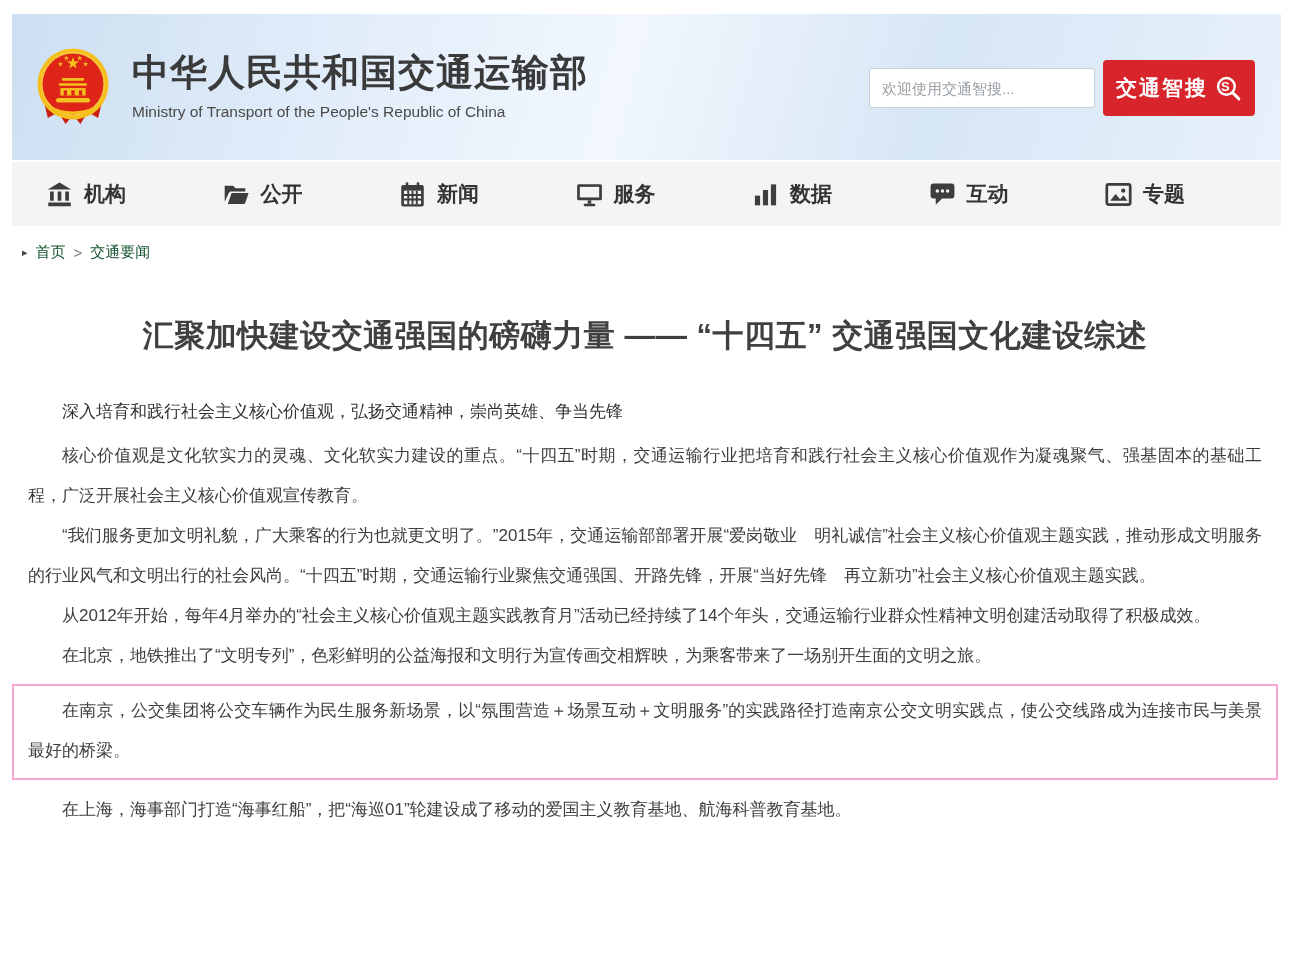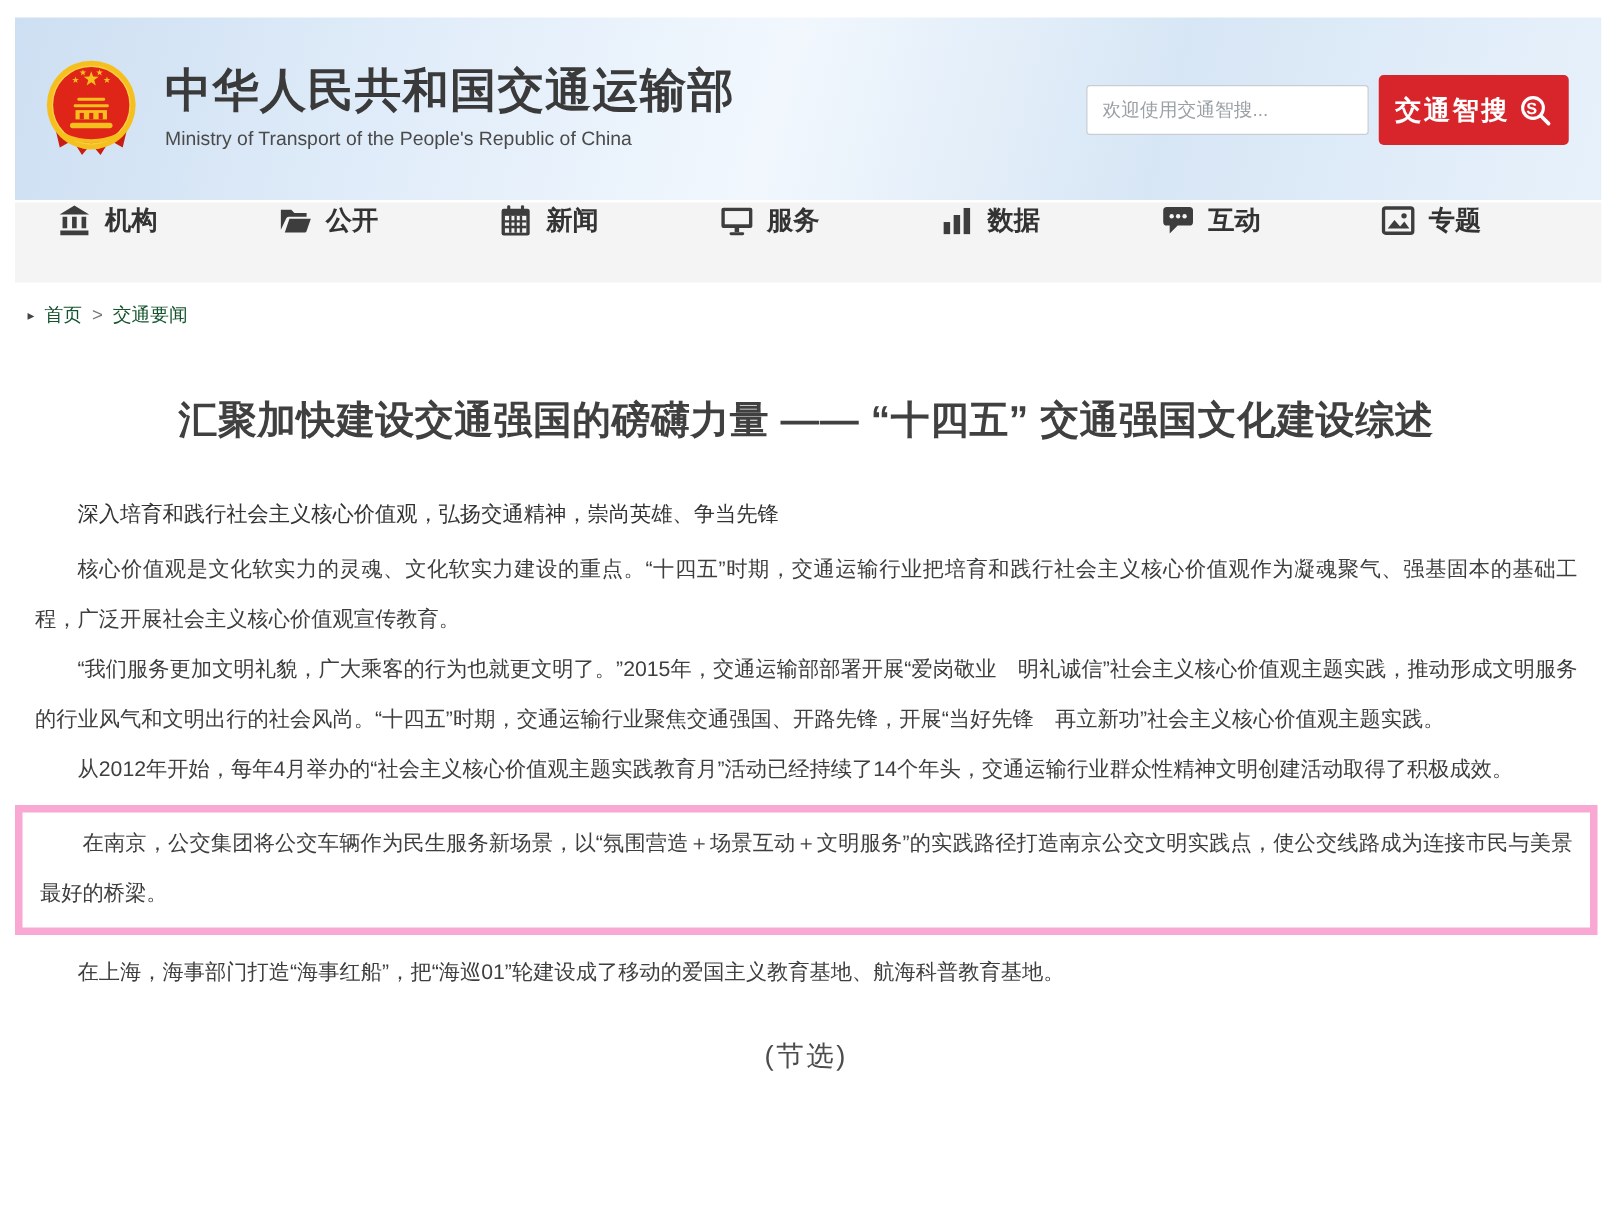--- a/index.html
+++ b/index.html
@@ -16,40 +16,40 @@
   .search-area{position:absolute;right:26px;top:46px;display:flex;align-items:center;}
   .search-input{width:200px;height:38px;border:1px solid #c9ced4;border-radius:3px;background:#fff;
     padding:0 12px;font-size:15px;color:#555;outline:none;font-family:"Liberation Sans",sans-serif;}
   .search-input::placeholder{color:#9aa0a6;}
   .search-btn{margin-left:8px;height:56px;border:none;border-radius:4px;background:#d8252b;color:#fff;
     font-size:21px;font-weight:bold;padding:0 13px;display:flex;align-items:center;gap:7px;cursor:pointer;
     font-family:"Liberation Sans",sans-serif;letter-spacing:2px;}
   .search-btn svg{width:27px;height:27px;}
 
   
-  .navbar{margin:2px 9px 0 12px;height:64px;background:#f4f4f5;display:flex;align-items:flex-start;
+  .navbar{margin:2px 9px 0 12px;height:64px;background:#f4f4f5;display:flex;align-items:center;
     justify-content:space-between;padding:0 96px 0 34px;}
   .nav-item{display:flex;align-items:center;gap:11px;cursor:pointer;}
   .nav-item svg{width:27px;height:27px;fill:#3d3d3d;display:block;}
   .nav-label{font-size:21px;font-weight:bold;color:#333;}
 
   
   .breadcrumb{margin:16px 12px 0 22px;font-size:15px;color:#555;display:flex;align-items:center;gap:8px;height:20px;}
   .bc-arrow{font-size:11px;color:#444;}
   .bc-link{color:#14532d;text-decoration:none;cursor:pointer;}
   .bc-sep{color:#777;}
 
   
   .article{padding:0 28px;}
   .article-title{text-align:center;font-size:31px;color:#404040;font-weight:600;margin:52px 0 0;
     line-height:44px;letter-spacing:.5px;}
   .lead{font-weight:normal;font-size:17px;color:#333;text-indent:2em;margin:42px 0 0;line-height:24px;}
   .para{font-size:17px;line-height:40px;color:#3e3e3e;text-indent:2em;text-align:justify;margin:0;}
   .para.first{margin-top:12px;}
-  .highlight-box{border:6px solid #f9a8d4;margin:8px -16px 0;padding:5px 14px 7px;}
+  .highlight-box{border:2px solid #f9a8d4;margin:8px -16px 0;padding:5px 14px 7px;}
   .closing{margin-top:10px;}
   .excerpt-note{text-align:center;font-size:22px;color:#4c4c4c;margin-top:32px;letter-spacing:2px;}
 </style>
 </head>
 <body>
 
 <header class="banner">
   <div class="brand">
     <svg class="emblem" viewBox="0 0 100 108">
       <defs>
@@ -172,21 +172,21 @@
   <a class="bc-link">交通要闻</a>
 </div>
 
 <main class="article">
   <h1 class="article-title">汇聚加快建设交通强国的磅礴力量 —— “十四五” 交通强国文化建设综述</h1>
   <p class="lead">深入培育和践行社会主义核心价值观，弘扬交通精神，崇尚英雄、争当先锋</p>
 
   <p class="para first">核心价值观是文化软实力的灵魂、文化软实力建设的重点。“十四五”时期，交通运输行业把培育和践行社会主义核心价值观作为凝魂聚气、强基固本的基础工程，广泛开展社会主义核心价值观宣传教育。</p>
   <p class="para">“我们服务更加文明礼貌，广大乘客的行为也就更文明了。”2015年，交通运输部部署开展“爱岗敬业　明礼诚信”社会主义核心价值观主题实践，推动形成文明服务的行业风气和文明出行的社会风尚。“十四五”时期，交通运输行业聚焦交通强国、开路先锋，开展“当好先锋　再立新功”社会主义核心价值观主题实践。</p>
   <p class="para">从2012年开始，每年4月举办的“社会主义核心价值观主题实践教育月”活动已经持续了14个年头，交通运输行业群众性精神文明创建活动取得了积极成效。</p>
+  <p class="para">在北京，地铁推出了“文明专列”，色彩鲜明的公益海报和文明行为宣传画交相辉映，为乘客带来了一场别开生面的文明之旅。</p>
 
   <div class="highlight-box">
     <p class="para">在南京，公交集团将公交车辆作为民生服务新场景，以“氛围营造＋场景互动＋文明服务”的实践路径打造南京公交文明实践点，使公交线路成为连接市民与美景最好的桥梁。</p>
   </div>
 
   <p class="para closing">在上海，海事部门打造“海事红船”，把“海巡01”轮建设成了移动的爱国主义教育基地、航海科普教育基地。</p>
 
-  <div class="excerpt-note">(节选)</div>
 </main>
 
 </body></html>

